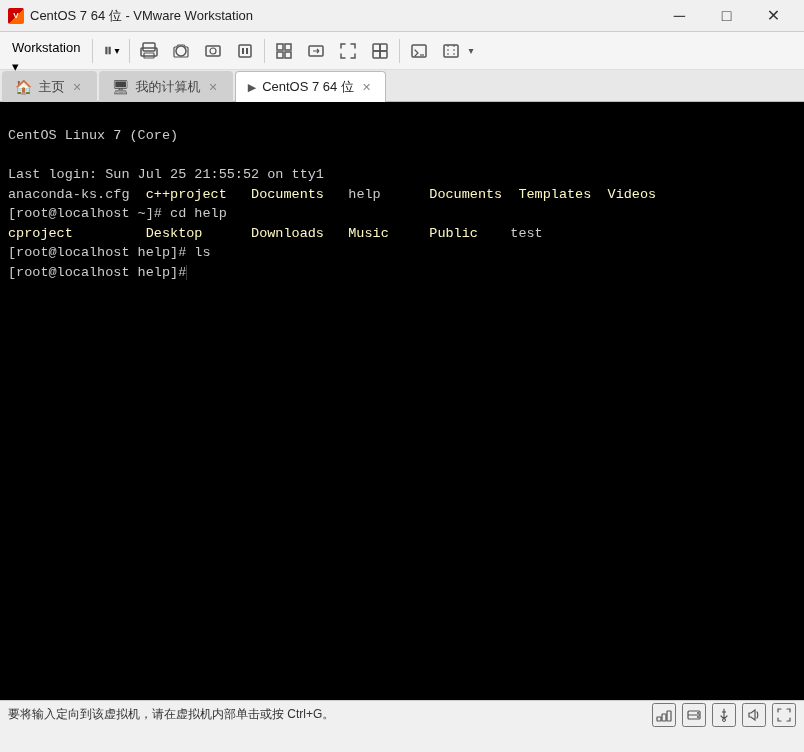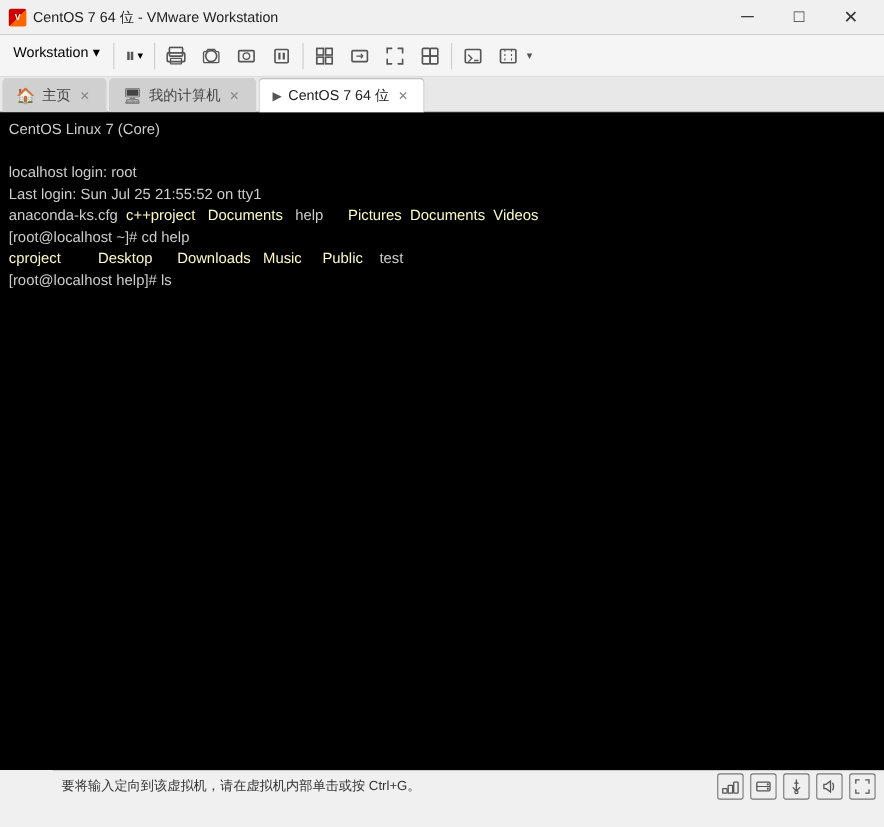--- a/index.html
+++ b/index.html
@@ -20,21 +20,21 @@
     }
 
     
     #menu-bar {
       display: flex; align-items: center; background: #f5f5f5;
       height: 38px; padding: 0 4px; border-bottom: 1px solid #ddd; gap: 2px;
     }
     .menu-btn {
       display: flex; align-items: flex-start; gap: 4px; padding: 4px 8px;
       border: none; background: transparent; cursor: pointer; font-size: 13px;
-      border-radius: 3px; height: 30px;
+      border-radius: 3px; height: 30px; flex-direction: column;
     }
     .menu-btn.workstation { font-weight: 500; }
     .separator { width: 1px; background: #ccc; height: 24px; margin: 0 2px; }
     .toolbar-icon {
       display: flex; align-items: center; justify-content: center;
       width: 30px; height: 30px; border: none; background: transparent;
       cursor: pointer; border-radius: 3px; font-size: 16px; color: #555;
     }
     .pause-btn {
       display: flex; align-items: center; gap: 2px; padding: 4px 6px;
@@ -57,36 +57,35 @@
     .tab.active { background: #fff; border-color: #bbb; color: #222; }
     .tab-close {
       font-size: 11px; color: #888; cursor: pointer; padding: 1px 2px;
       border-radius: 2px;
     }
     .tab-icon { font-size: 14px; }
 
     
     #terminal {
       background: #000; color: #ccc;
-      font-family: Liberation Sans, sans-serif;
+      font-family: Liberation Mono, monospace;
       font-size: 13.5px; line-height: 1.45;
-      padding: 6px 8px;
+      padding: 24px 8px;
       width: 100%; height: 598px;
       overflow: hidden;
     }
     .t-white { color: #cccccc; }
     .t-blue { color: #fef9c3; }
     .term-line { white-space: pre; display: block; }
 
     
     #status-bar {
       background: #f0f0f0; height: 28px; display: flex; align-items: center;
       padding: 0 8px; border-top: 1px solid #ccc; font-size: 12px; color: #333;
       justify-content: space-between;
-      margin-left: 48px;
     }
     #status-left { flex: 1; }
     #status-right { display: flex; align-items: center; gap: 6px; }
     .status-icon-btn {
       width: 24px; height: 24px; display: flex; align-items: center;
       justify-content: center; cursor: pointer; font-size: 14px;
     }
 
     
     .vmware-logo {
@@ -217,26 +216,26 @@
   <div class="tab active">
     <span class="tab-icon" style="font-size:11px; color:#555;">▶</span>
     <span>CentOS 7 64 位</span>
     <span class="tab-close">✕</span>
   </div>
 </div>
 
 <div id="terminal">
   <span class="term-line t-white">CentOS Linux 7 (Core)</span>
   <span class="term-line">&nbsp;</span>
-  <span class="term-line t-white">localhost login: root</span>
   <span class="term-line t-white">Last login: Sun Jul 25 21:55:52 on tty1</span>
-  <span class="term-line"><span class="t-white">anaconda-ks.cfg  </span><span class="t-blue">c++project   Documents   </span><span class="t-white">help      </span><span class="t-blue">Pictures  Documents  Videos</span></span>
+  <span class="term-line"><span class="t-white">anaconda-ks.cfg  </span><span class="t-blue">c++project   Documents   </span><span class="t-white">help      </span><span class="t-blue">Documents  Templates  Videos</span></span>
   <span class="term-line t-white">[root@localhost ~]# cd help</span>
   <span class="term-line"><span class="t-blue">cproject         Desktop      Downloads   </span><span class="t-blue">Music     Public    </span><span class="t-white">test</span></span>
   <span class="term-line t-white">[root@localhost help]# ls</span>
+  <span class="term-line t-white">[root@localhost help]#<span style="background:#ccc; color:#000;">█</span></span>
 </div>
 
 <div id="status-bar">
   <span id="status-left">要将输入定向到该虚拟机，请在虚拟机内部单击或按 Ctrl+G。</span>
   <div id="status-right">
     <button class="status-icon-btn" title="Network">
       <svg width="16" height="16" viewBox="0 0 16 16" fill="none">
           <rect x="1" y="10" width="4" height="4" rx="0.5" stroke="#555" stroke-width="1.2"></rect>
           <rect x="6" y="7" width="4" height="7" rx="0.5" stroke="#555" stroke-width="1.2"></rect>
           <rect x="11" y="4" width="4" height="10" rx="0.5" stroke="#555" stroke-width="1.2"></rect>

